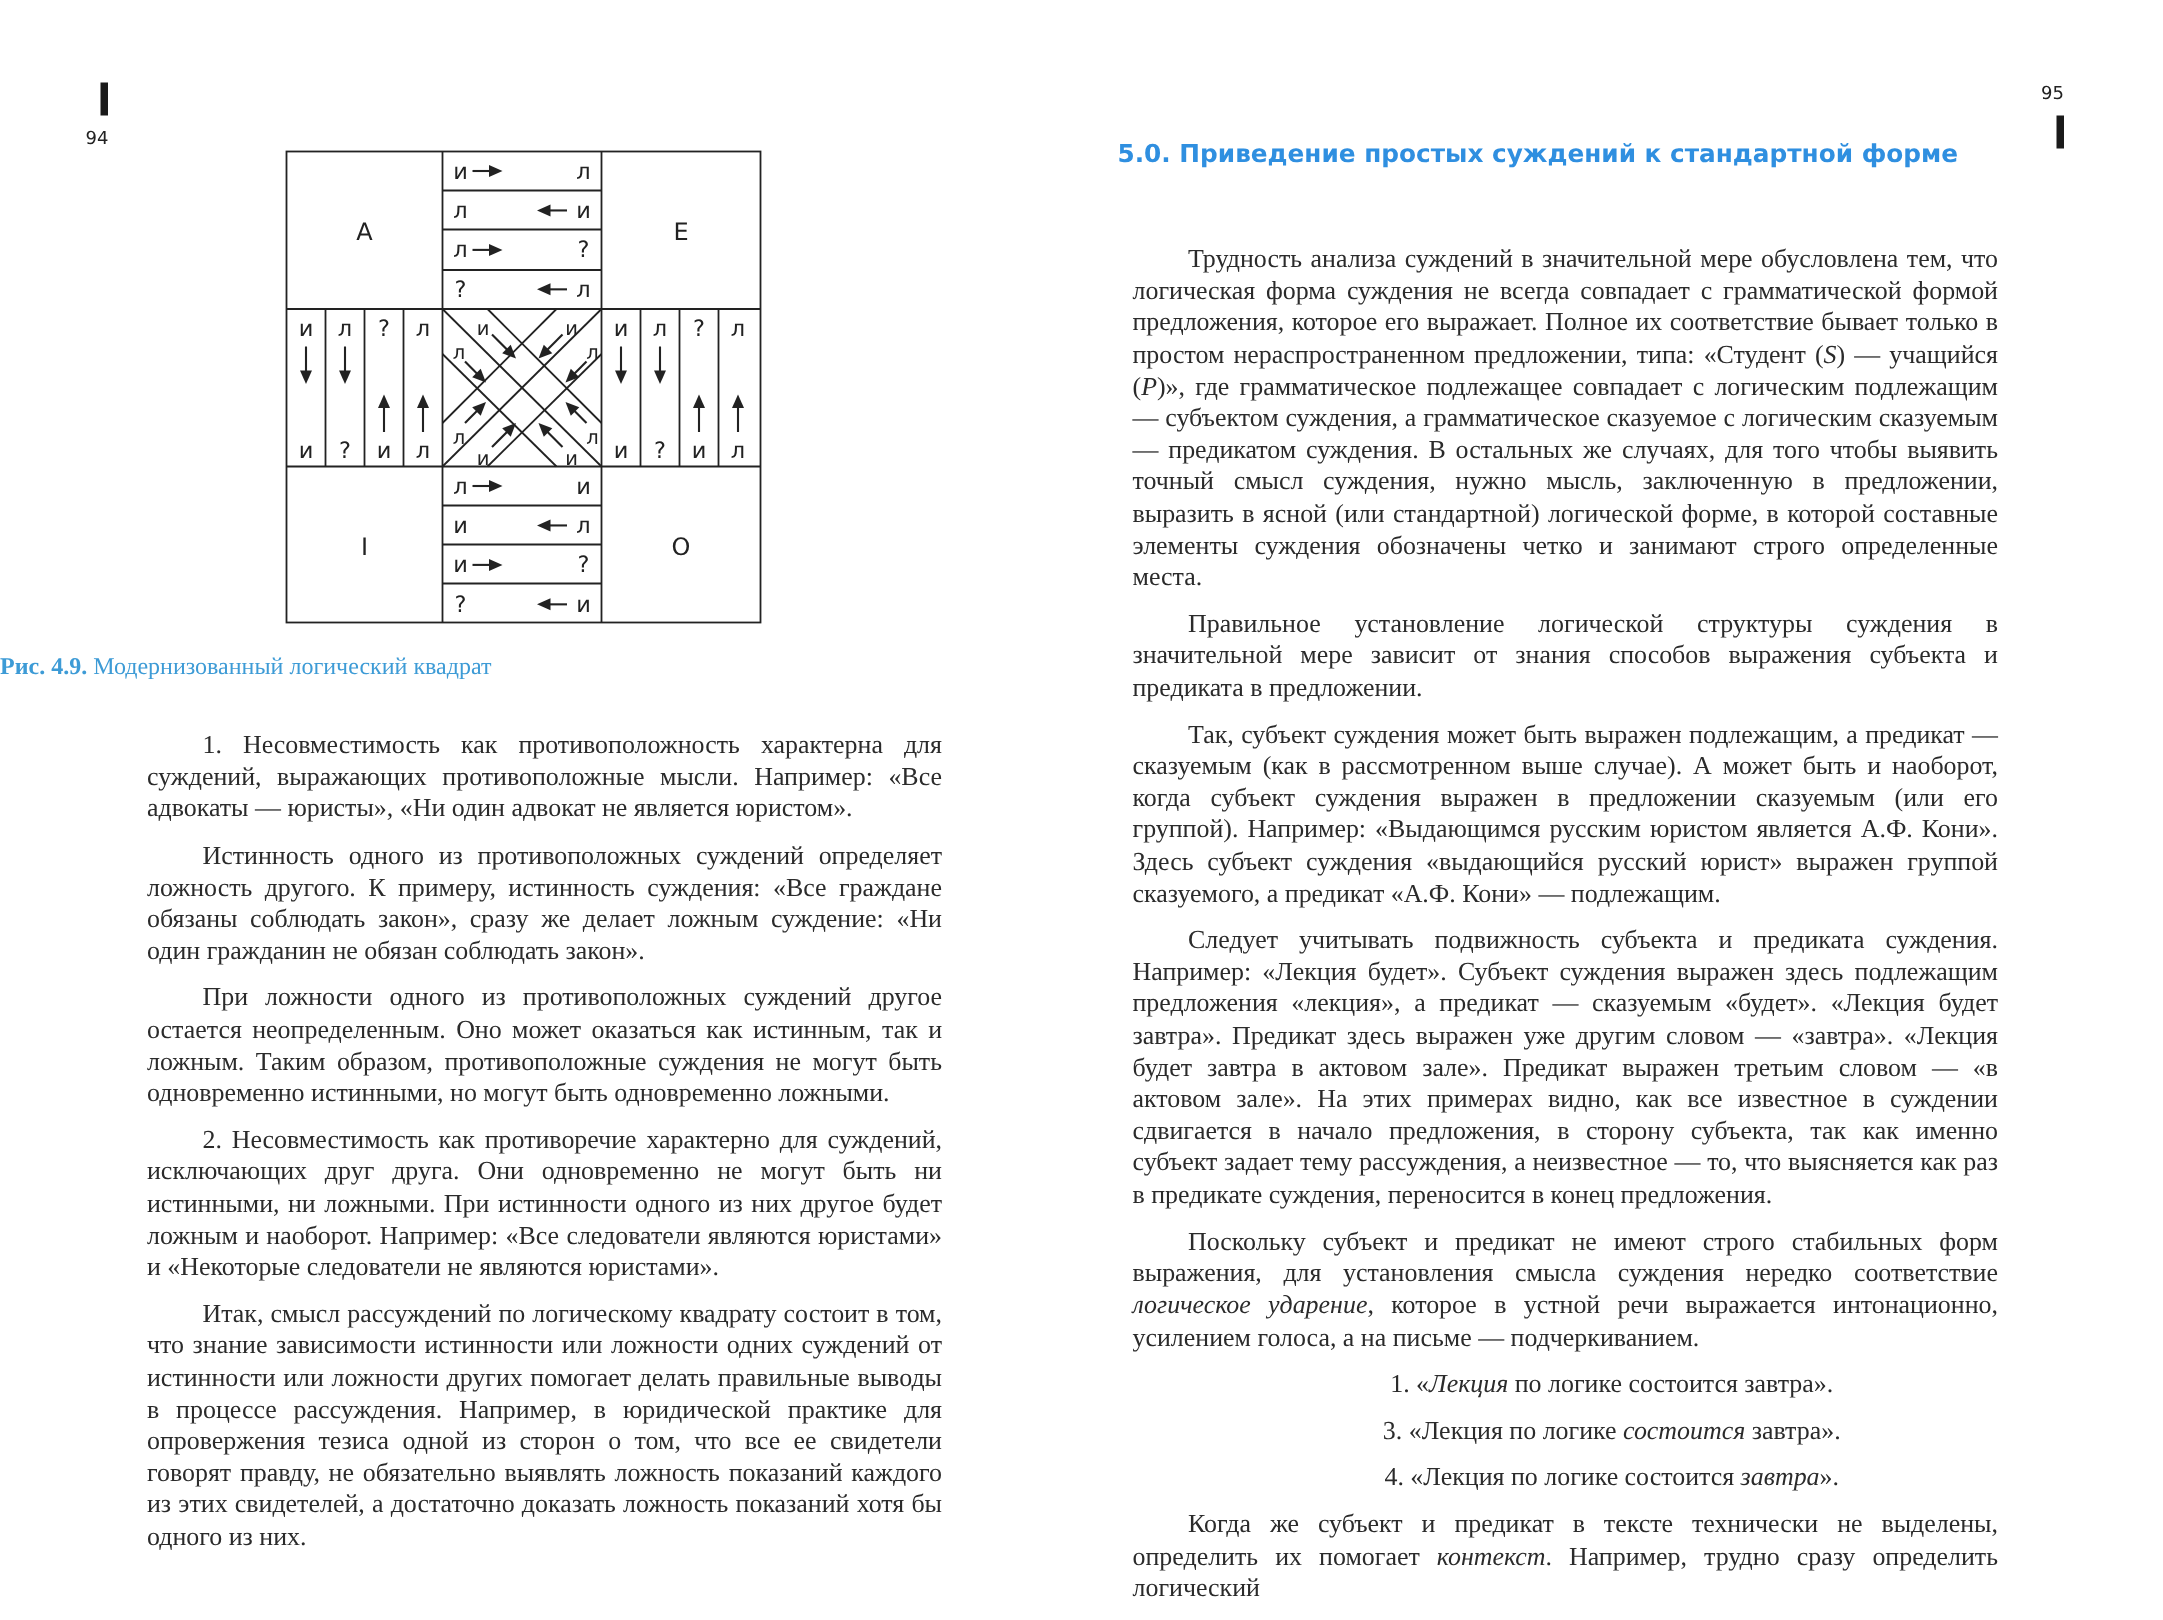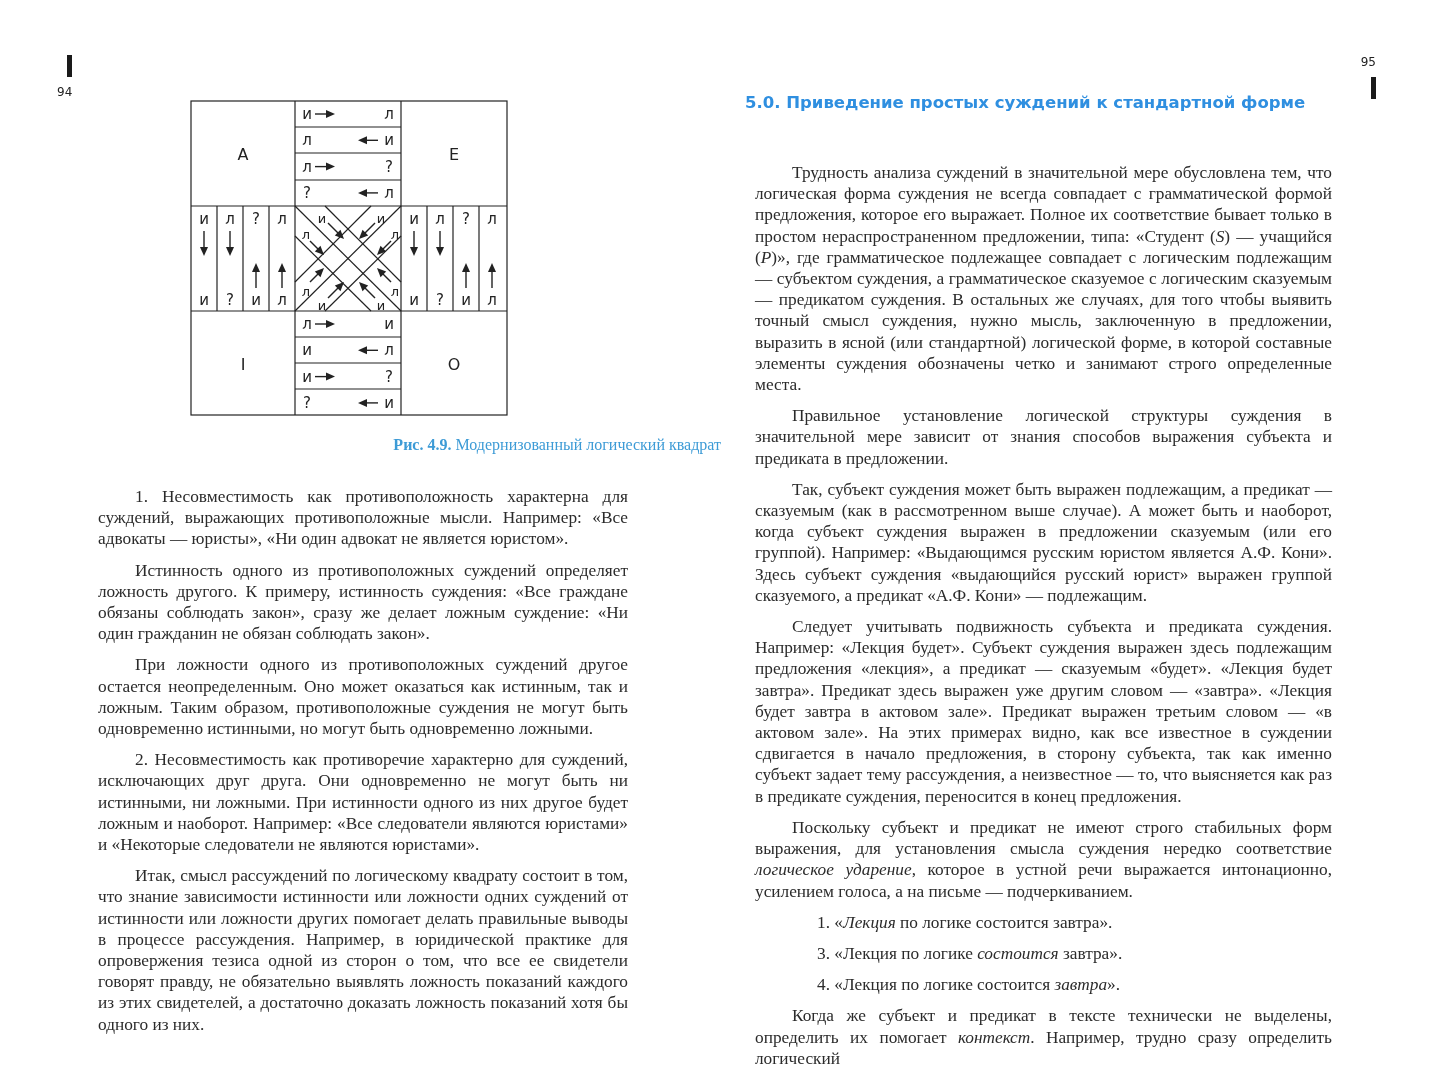--- a/index.html
+++ b/index.html
@@ -6,27 +6,27 @@
   body { width:1442px; height:1080px; position:relative; overflow:hidden; color:#2a2a2a;
          font-family:"Liberation Serif", "DejaVu Serif", serif; }
   .page { position:absolute; top:0; height:1080px; }
   .page-left { left:0; width:721px; }
   .page-right { left:721px; width:721px; }
   .folio { position:absolute; top:55px; font-family:"DejaVu Sans", sans-serif; font-size:12px; color:#222; display:flex; align-items:flex-end; gap:8px;flex-direction:column; }
   .folio-bar { width:5px; height:22px; background:#1a1a1a; display:inline-block; }
   .folio-left { left:57px; }
   .folio-right { right:66px;margin-left:28px; }
   .diagram { position:absolute; left:190px; top:100px; width:318px; height:316px; }
-  .caption { position:absolute; left:0; width:721px; top:436px; text-align:right; font-size:16px; color:#3d9bd6; }
+  .caption { position:absolute; left:0; width:721px; top:436px; text-align:left; font-size:16px; color:#3d9bd6; }
   .caption b { font-weight:bold; }
   .text { position:absolute; font-size:17.3px; line-height:21.2px; text-align:justify; color:#2b2b2b; }
   .text-left { left:88px; width:550px; top:476px; }
   .text-right { left:24px; width:597px; top:152px; }
   .text p { margin:10px; text-indent:37px; }
-  .text p.li { text-indent:62px; text-align:left; }
+  .text p.li { text-indent:62px; text-align:center; }
   .heading { position:absolute; left:24px; top:93px; font-family:"DejaVu Sans", sans-serif; font-weight:bold; font-size:16.5px; color:#2f8fe0; white-space:nowrap; }
   svg text { font-family:"DejaVu Sans", sans-serif; fill:#222; }
 </style>
 </head>
 <body>
 
 <div class="page page-left">
   <div class="folio folio-left">
     <span class="folio-bar"></span>
     <span>94</span>

